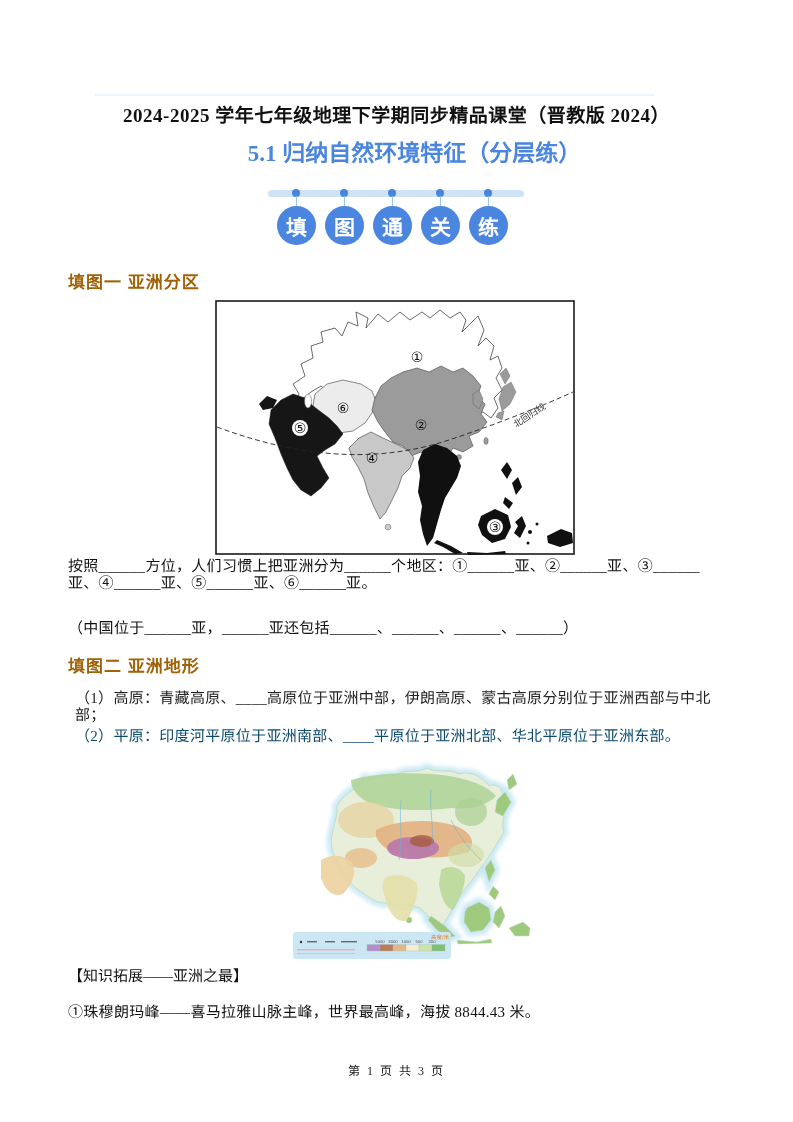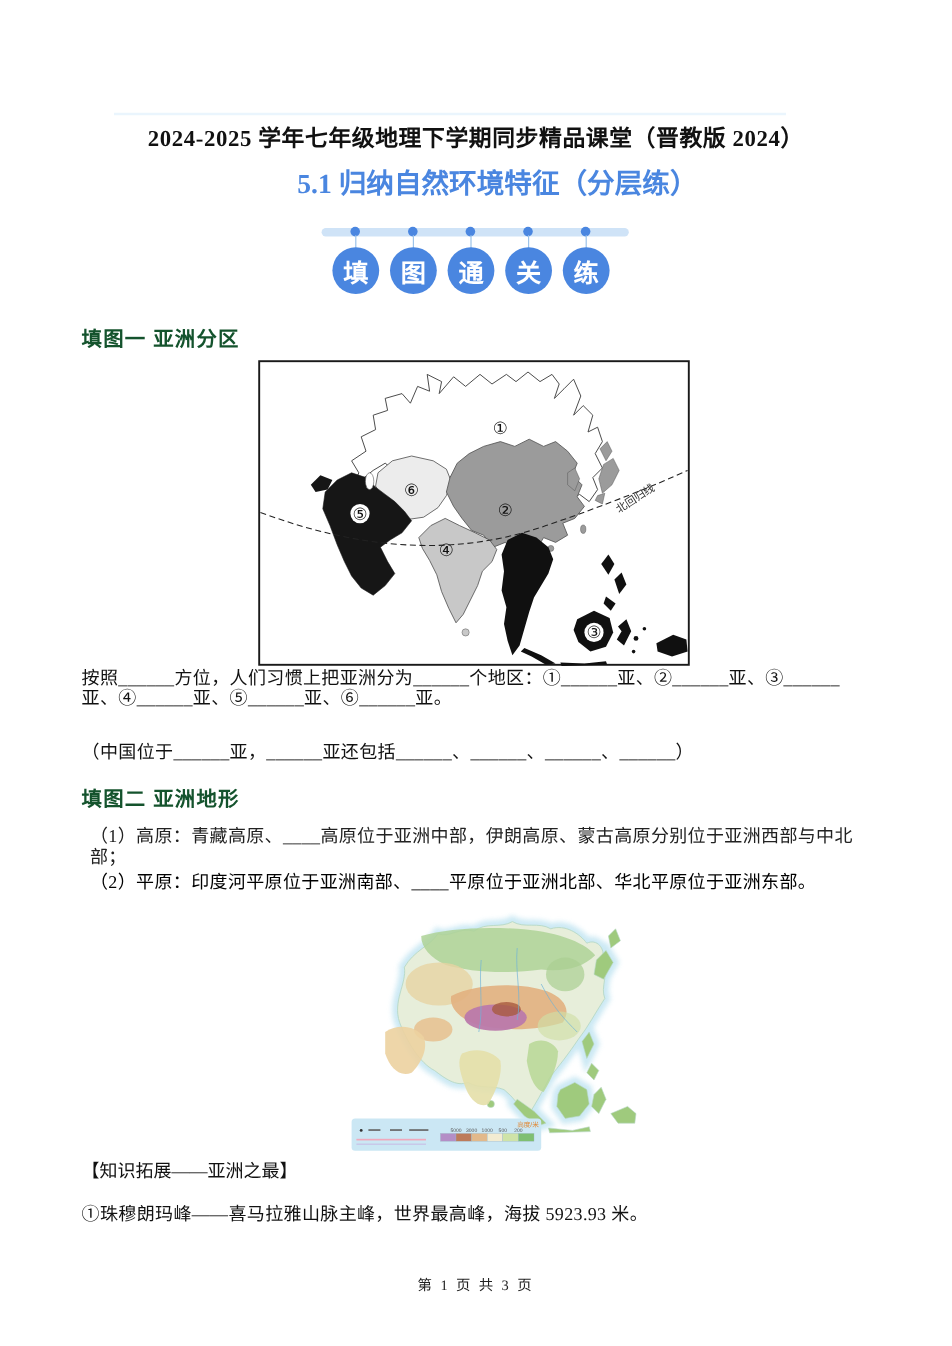--- a/index.html
+++ b/index.html
@@ -21,32 +21,32 @@
   .badge-dot { position:absolute; top:-1px; width:8px; height:8px; border-radius:50%;
                background:#4a86e0; }
   .badge-row { position:absolute; left:268px; top:190px; width:256px; height:60px; }
   .badge-wire { position:absolute; top:6px; width:1px; height:12px; background:#9cc3ea; }
   .badge-circle { position:absolute; top:16px; width:39px; height:39px; border-radius:50%;
                   background:#4a86e0; color:#fff; font-family:"Liberation Sans",sans-serif;
                   font-size:21px; font-weight:bold; display:flex; align-items:center;
                   justify-content:center; }
 
   .sec-heading { position:absolute; left:68px; font-family:"Liberation Sans","DejaVu Sans",sans-serif;
-                 font-size:17px; font-weight:bold; color:#14532d; letter-spacing:1px; }
+                 font-size:17px; font-weight:bold; color:#a16207; letter-spacing:1px; }
   .h1 { top:268px; }
   .h2 { top:652px; }
 
   .map1-frame { position:absolute; left:215px; top:300px; width:360px; height:255px; }
 
   .para { position:absolute; left:68px; width:662px; font-size:15px; line-height:17px;
           color:#111; letter-spacing:.3px; }
   .p-fill { top:558px; }
   .p-note { top:620px; }
   .p-item1 { top:690px; left:75px; color:#222; }
-  .p-item2 { top:728px; left:75px; color:#000000; }
+  .p-item2 { top:728px; left:75px; color:#0c4a6e; }
 
   .map2-box { position:absolute; left:281px; top:760px; width:250px; height:205px; }
 
   .k-head { position:absolute; left:68px; top:964px; font-size:15px; font-weight:normal; color:#111; }
   .k-item { position:absolute; left:68px; top:1000px; font-size:15px; color:#111; letter-spacing:.3px; }
 
   .footer { position:absolute; left:0; top:1061px; width:100%; text-align:center;
             font-size:12px; color:#222; letter-spacing:2px; }
 </style>
 </head>
@@ -218,17 +218,17 @@
             <rect x="112" y="184.5" width="13" height="6.5" fill="#e2b98b" stroke="#9db8c6" stroke-width="0.3"></rect>
             <rect x="125" y="184.5" width="13" height="6.5" fill="#f3ecd2" stroke="#9db8c6" stroke-width="0.3"></rect>
             <rect x="138" y="184.5" width="13" height="6.5" fill="#cfe3a8" stroke="#9db8c6" stroke-width="0.3"></rect>
             <rect x="151" y="184.5" width="13" height="6.5" fill="#7fbf72" stroke="#9db8c6" stroke-width="0.3"></rect>
           </g>
       </g>
     </svg>
   </div>
 
   <div class="k-head">【知识拓展——亚洲之最】</div>
-  <div class="k-item">①珠穆朗玛峰——喜马拉雅山脉主峰，世界最高峰，海拔 5923.93 米。</div>
+  <div class="k-item">①珠穆朗玛峰——喜马拉雅山脉主峰，世界最高峰，海拔 8844.43 米。</div>
 
   <div class="footer">第 1 页 共 3 页</div>
 
 </div>
 
 </body></html>

